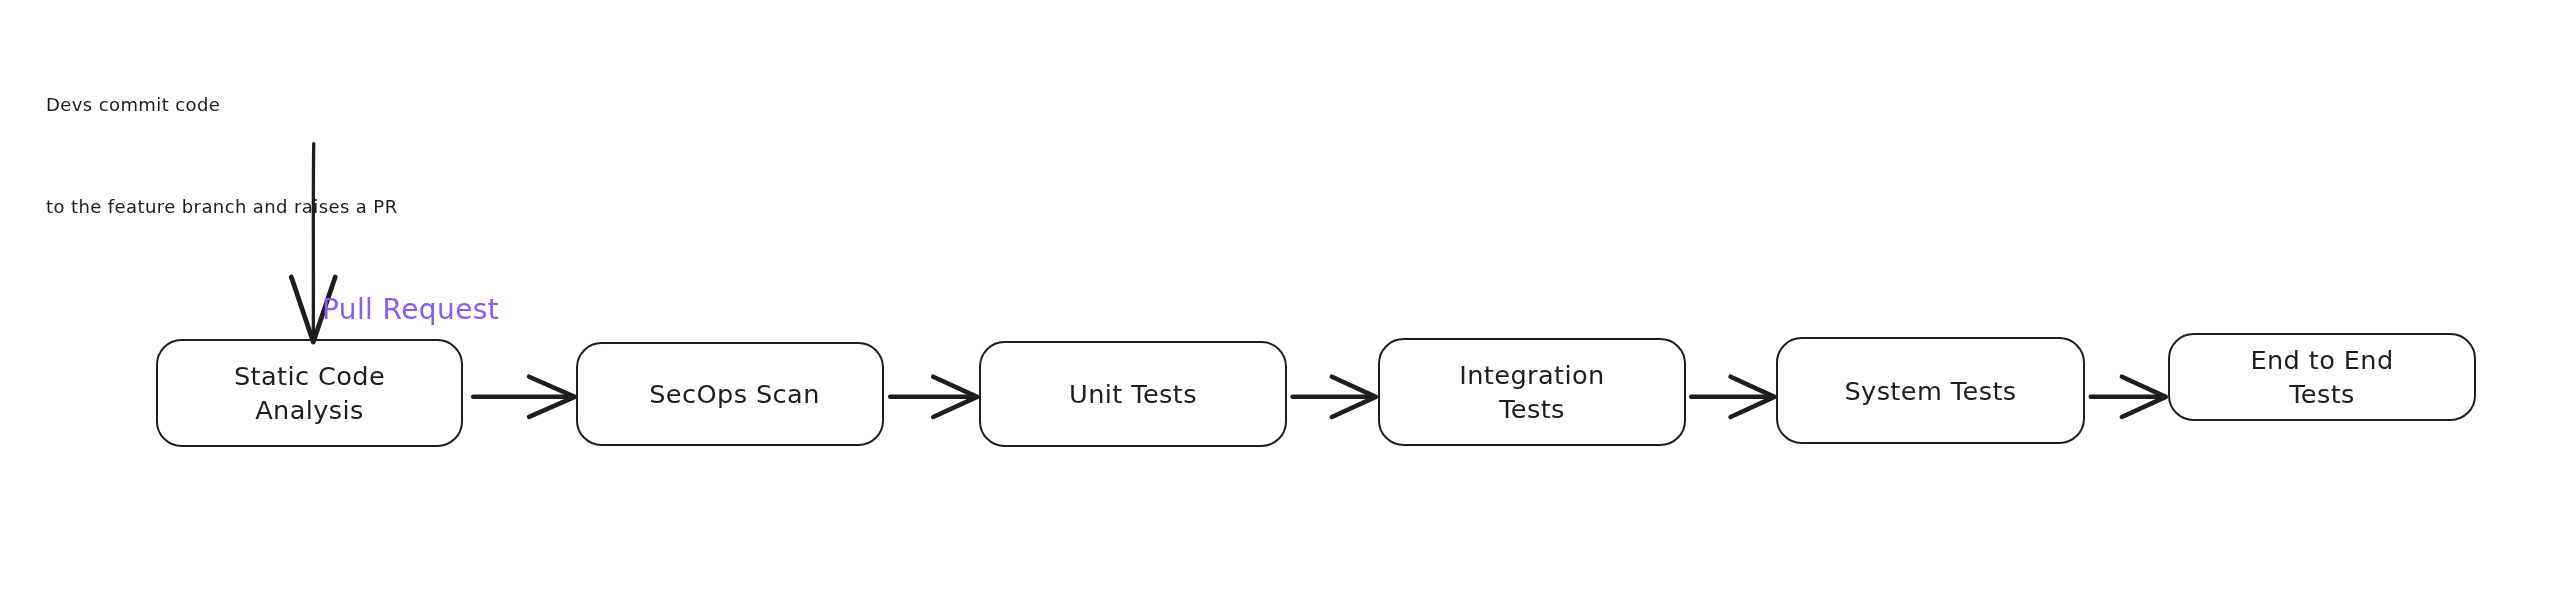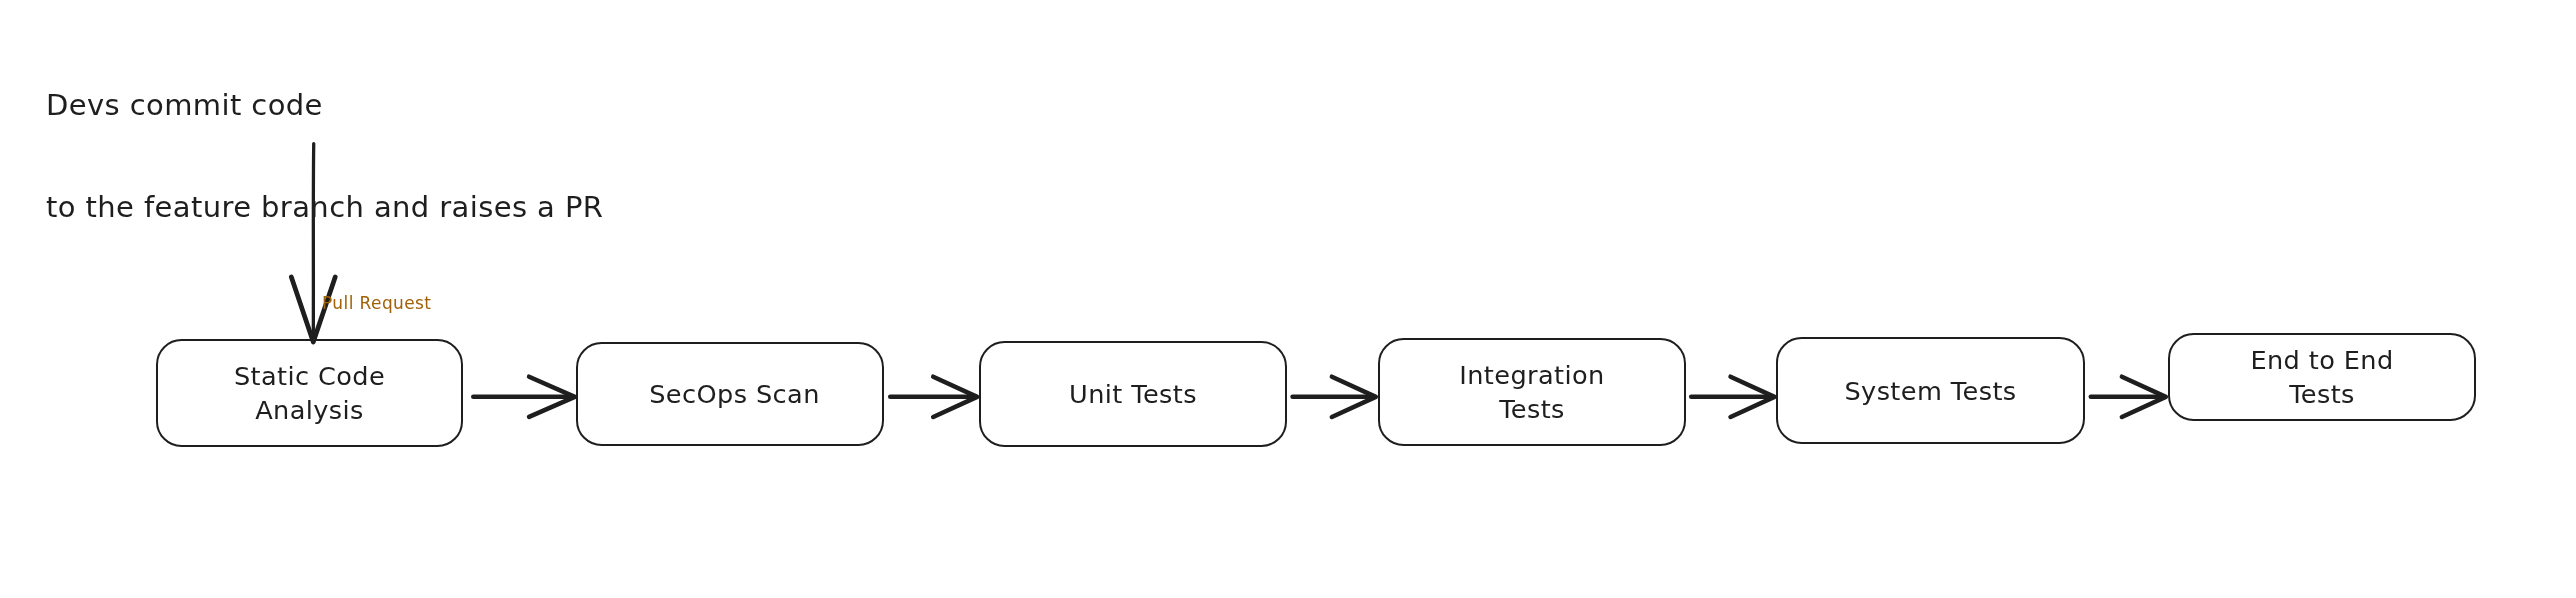--- a/index.html
+++ b/index.html
@@ -15,32 +15,32 @@
     background: #ffffff;
     overflow: hidden;
     font-family: "DejaVu Sans", sans-serif;
   }
   
   .annotation {
     position: absolute;
     left: 46px;
     top: 20px;
     color: #1e1e1e;
-    font-size: 29px;
+    font-size: 18px;
     line-height: 34px;
     letter-spacing: 0.4px;
     white-space: pre;
   }
   .annotation .line { display: block; }
 
   
   .edge-label {
     position: absolute;
-    color: #a16207;
-    font-size: 17px;
+    color: #8b5cf6;
+    font-size: 28px;
     letter-spacing: 0.4px;
     white-space: nowrap;
   }
 
   
   .node {
     position: absolute;
     box-sizing: border-box;
     border: 2.9px solid #1e1e1e;
     border-radius: 25.6px;

